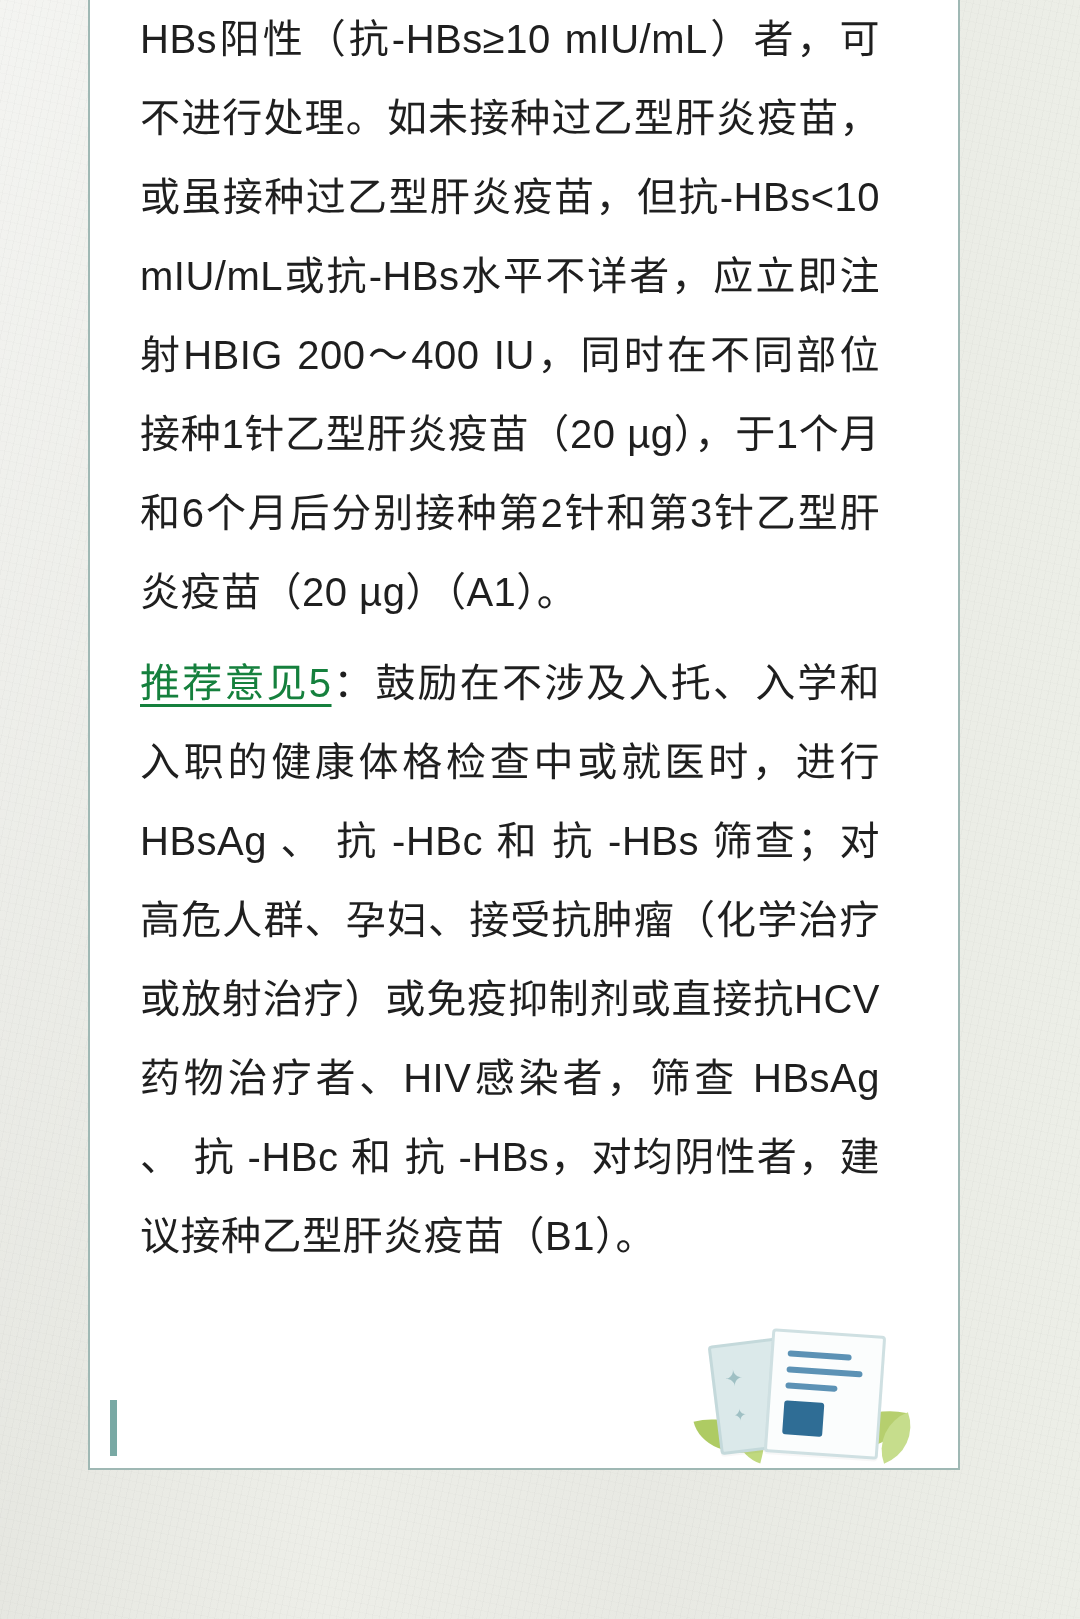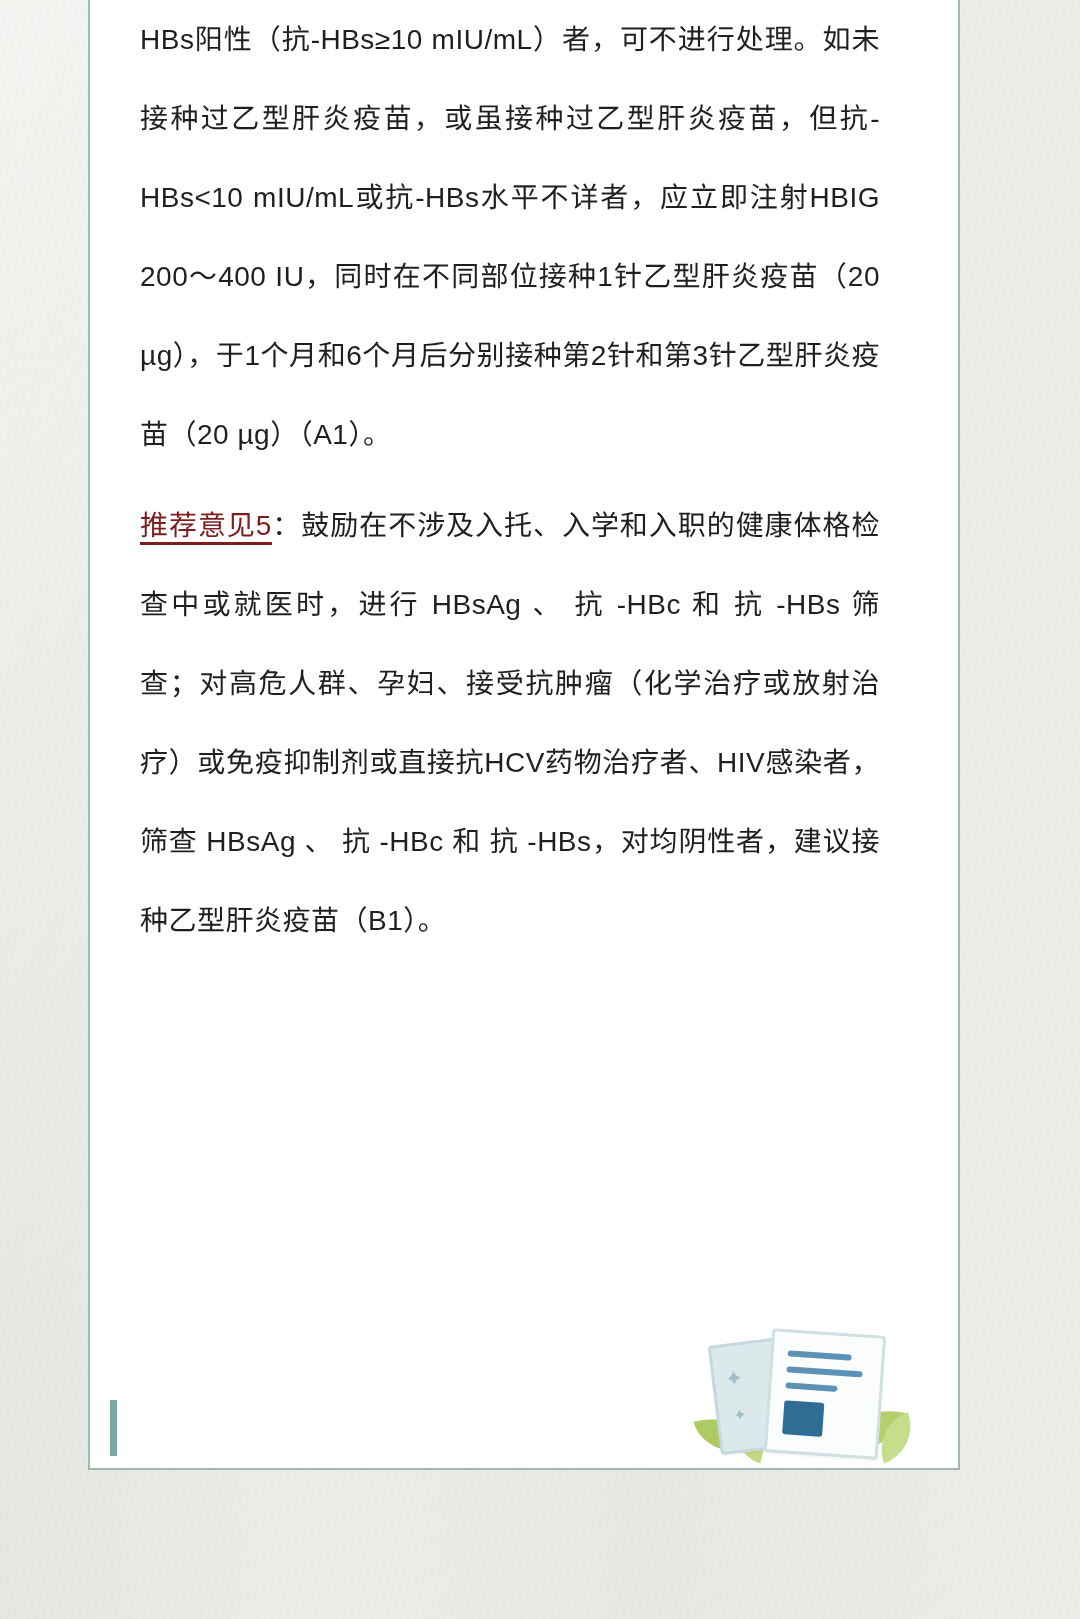--- a/index.html
+++ b/index.html
@@ -77,35 +77,35 @@
 
   .content {
     position: absolute;
     left: 140px;
     top: 0;
     width: 740px;
   }
 
   p.para {
     margin: 0 0 12px 0;
-    font-size: 28px;
+    font-size: 40px;
     line-height: 79px;
     color: #1f1f1f;
     text-align: justify;
     text-justify: inter-ideograph;
     letter-spacing: 0.5px;
     font-weight: 400;
   }
   p.para:last-child { margin-bottom: 0; }
 
   .para-1 { margin-top: 8px; }
   .para-2 { margin-top: 36px; }
 
   .rec-label {
-    color: #7f1d1d;
+    color: #15803d;
     text-decoration: underline;
     text-underline-offset: 7px;
     text-decoration-thickness: 3px;
     font-weight: 400;
   }
 
   
   .decor {
     position: absolute;
     left: 690px;

